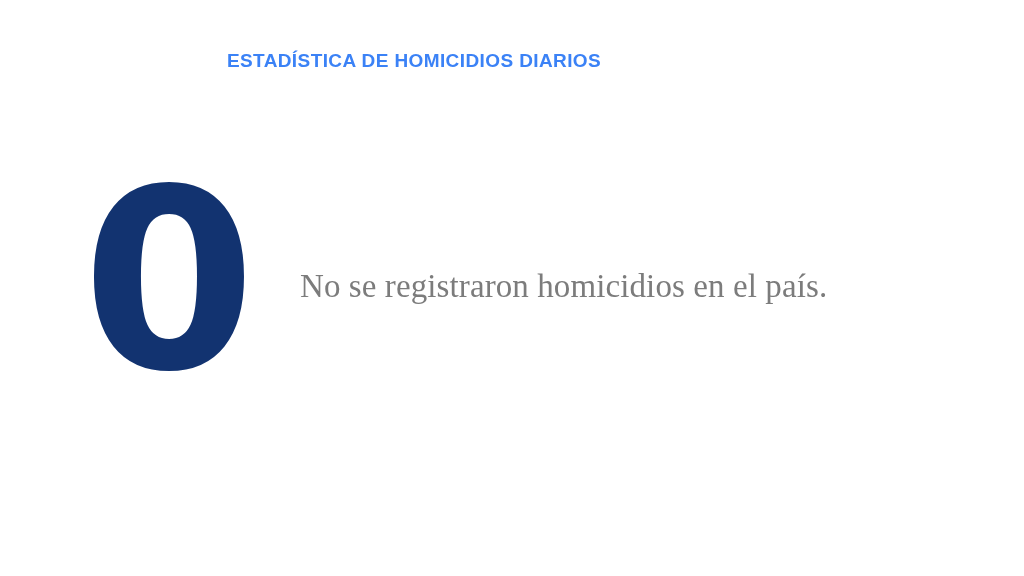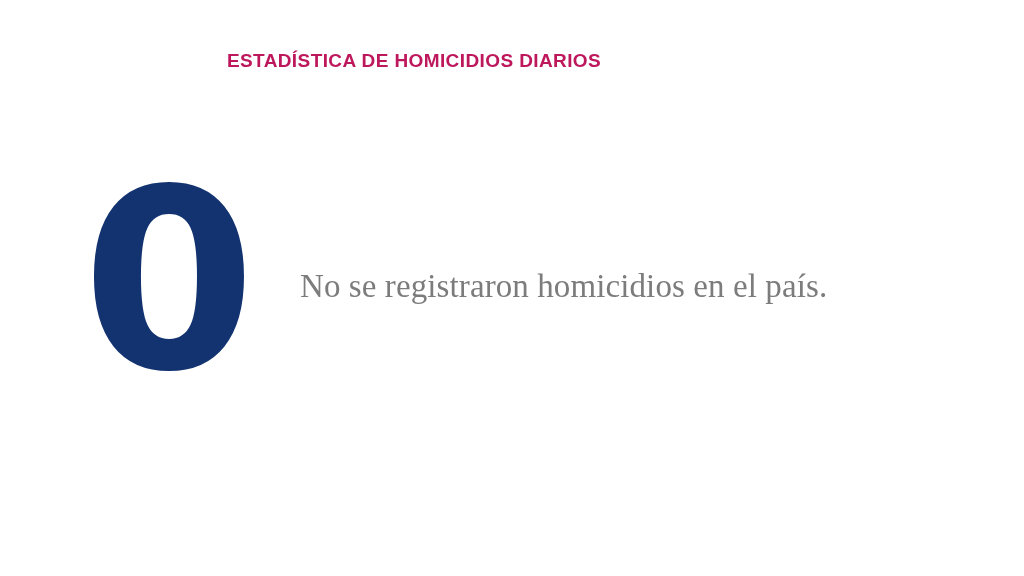--- a/index.html
+++ b/index.html
@@ -26,21 +26,21 @@
   
   .title {
     position: absolute;
     top: 50px;
     left: 0;
     width: 828px;
     text-align: center;
     font-size: 19px;
     font-weight: bold;
     letter-spacing: 0.4px;
-    color: #be185d;
+    color: #3b82f6;
     font-family: "Liberation Sans", sans-serif;
   }
 
   
   .main-row {
     position: absolute;
     top: 150px;
     left: 0;
     width: 1024px;
     height: 260px;

